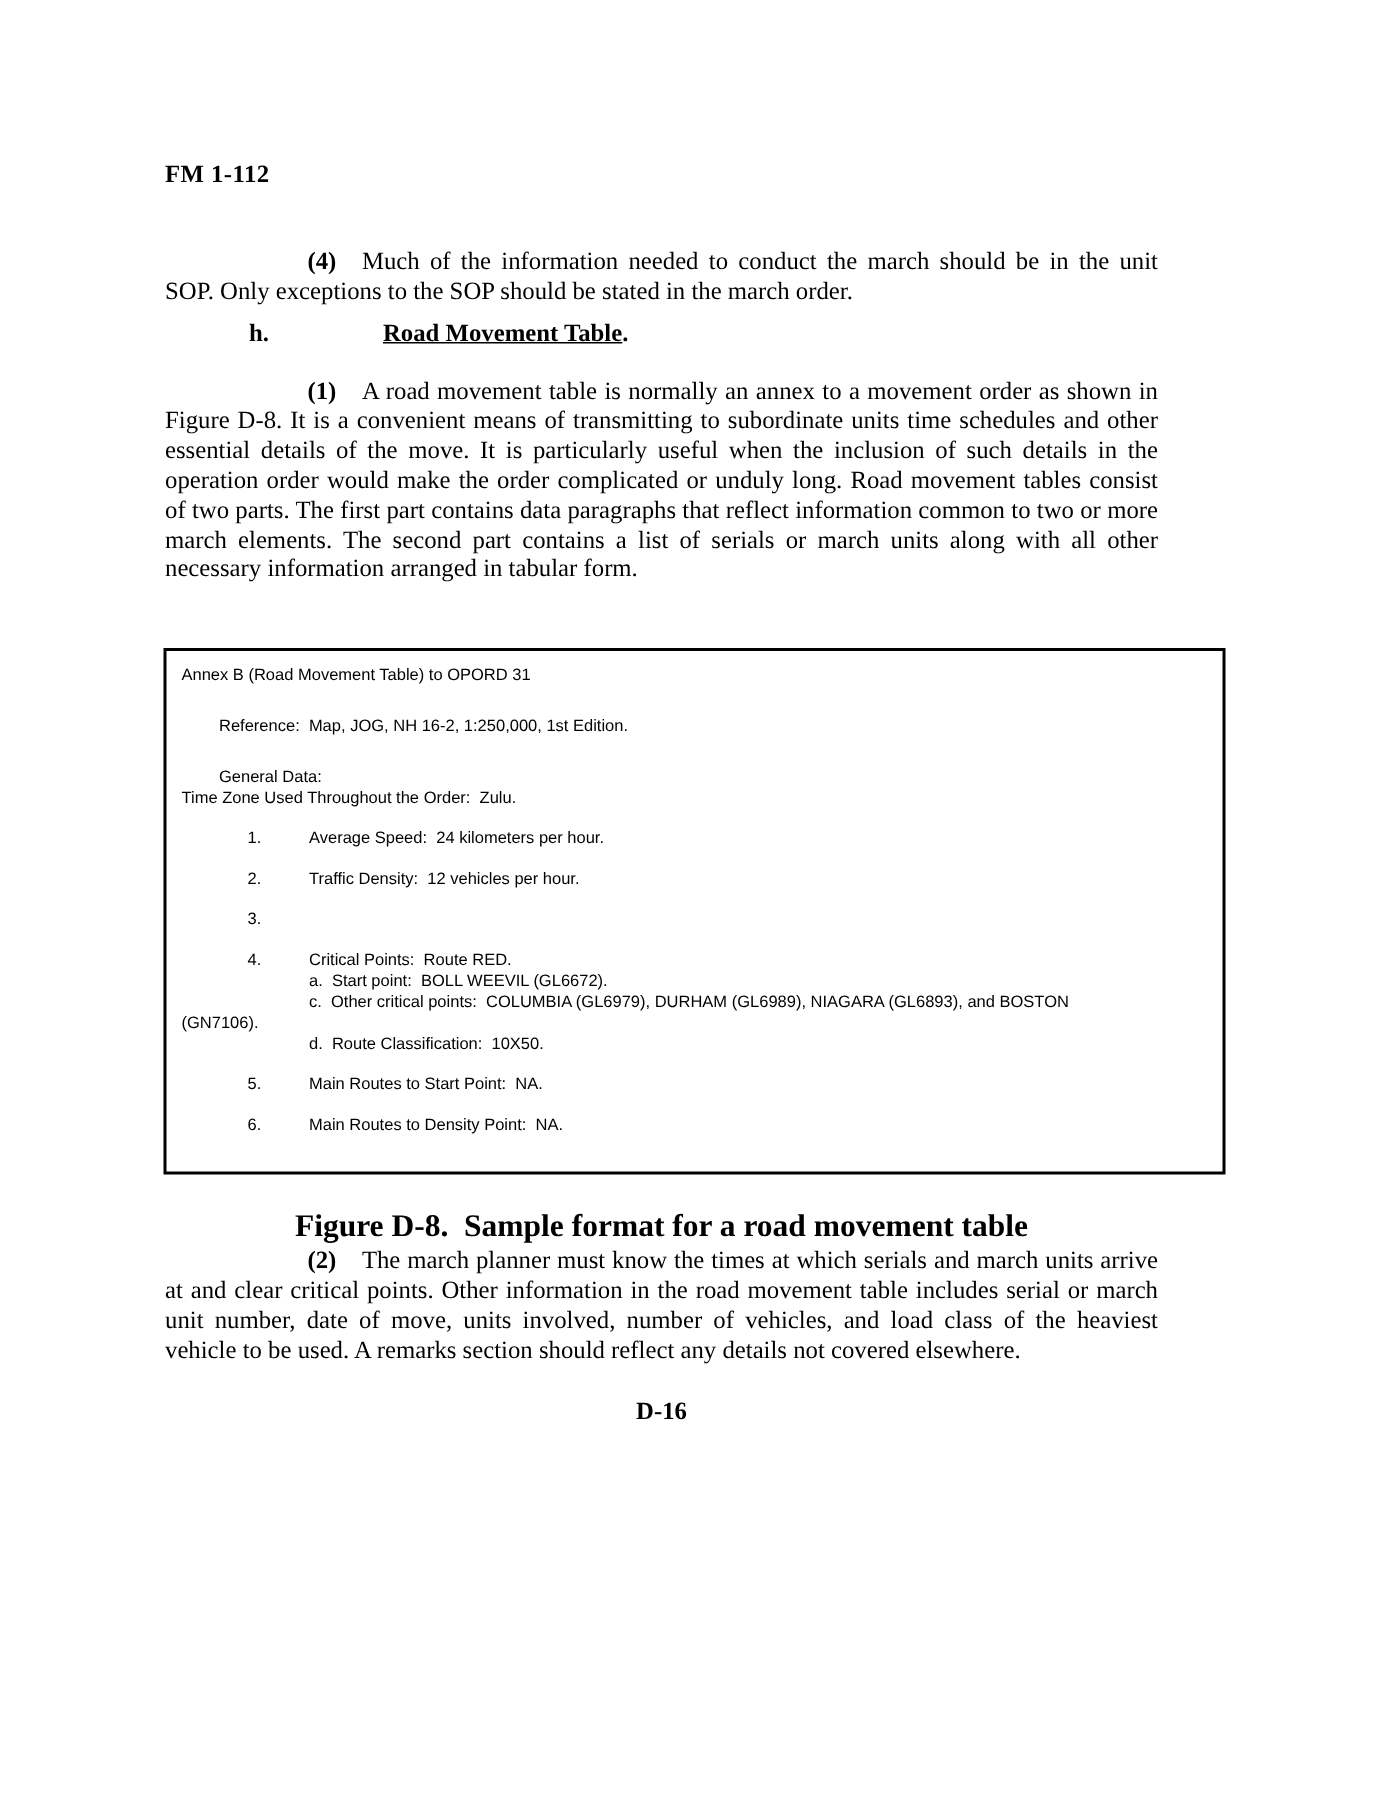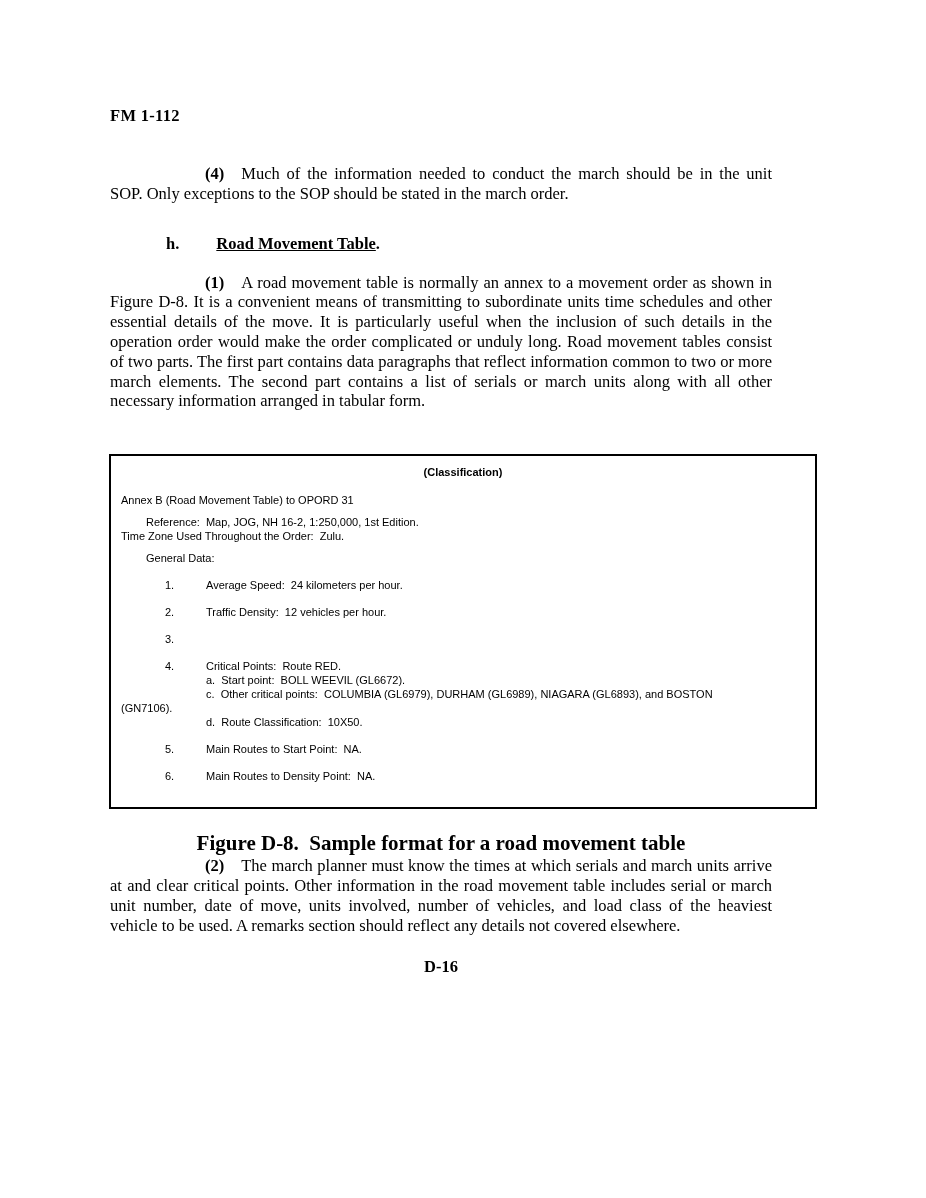--- a/index.html
+++ b/index.html
@@ -31,48 +31,48 @@
     margin: 0;
     font-size: 16.5px;
     line-height: 19.8px;
     text-align: justify;
     text-indent: 95px;
   }
   .pnum {
     font-weight: bold;
     margin-right: 17px;
   }
-  .para-4 { margin-bottom: 30px; }
+  .para-4 { margin-bottom: 8px; }
   .heading-h {
     margin: 0 0 19px 0;
     font-size: 16.5px;
     font-weight: bold;
     padding-left: 56px;
   }
   .heading-h .h-letter { margin-right: 37px; }
-  .heading-h .h-title { text-decoration: underline; }
+  .heading-h .h-title { text-decoration: underline; margin-left: 39px; }
   .para-1 { margin-bottom: 43px; }
 
   .figure-box {
     box-sizing: border-box;
     width: 708px;
     margin-left: -1px;
     border: 2px solid #000000;
     padding: 9px 10px 24px 10px;
     font-family: "Liberation Sans", sans-serif;
     font-size: 11px;
     line-height: 14px;
   }
   .fig-classification {
     text-align: center;
     font-weight: bold;
     margin-bottom: 14px;
   }
   .fig-line { white-space: pre-wrap; }
-  .fig-gap { margin-top: 8px; padding-left: 25px; }
+  .fig-gap { margin-top: 20px; padding-left: 25px; }
   .fig-item {
     display: flex;
     margin-top: 13px;
   }
   .fig-item .fig-num {
     margin-left: 44px;
     width: 41px;
     flex: 0 0 41px;
   }
   .fig-item .fig-text {
@@ -110,25 +110,24 @@
 
   <div class="fm-header">FM 1-112</div>
 
   <p class="body-para para-4"><span class="pnum">(4)</span><span>Much of the information needed to conduct the march should be in the unit SOP.  Only exceptions to the SOP should be stated in the march order.</span></p>
 
   <p class="heading-h"><span class="h-letter">h.</span><span class="h-title">Road Movement Table</span><span class="h-suffix">.</span></p>
 
   <p class="body-para para-1"><span class="pnum">(1)</span><span>A road movement table is normally an annex to a movement order as shown in Figure D-8.  It is a convenient means of transmitting to subordinate units time schedules and other essential details of the move.  It is particularly useful when the inclusion of such details in the operation order would make the order complicated or unduly long.  Road movement tables consist of two parts.  The first part contains data paragraphs that reflect information common to two or more march elements.  The second part contains a list of serials or march units along with all other necessary information arranged in tabular form.</span></p>
 
   <div class="figure-box">
-    <div class="fig-classification">(Classification)</div>
     <div class="fig-line">Annex B (Road Movement Table) to OPORD 31</div>
     <div class="fig-line fig-gap">Reference:  Map, JOG, NH 16-2, 1:250,000, 1st Edition.</div>
+    <div class="fig-line fig-gap">General Data:</div>
     <div class="fig-line">Time Zone Used Throughout the Order:  Zulu.</div>
-    <div class="fig-line fig-gap">General Data:</div>
 
     <div class="fig-item">
       <span class="fig-num">1.</span>
       <span class="fig-text">Average Speed:  24 kilometers per hour.</span>
     </div>
 
     <div class="fig-item">
       <span class="fig-num">2.</span>
       <span class="fig-text">Traffic Density:  12 vehicles per hour.</span>
     </div>

